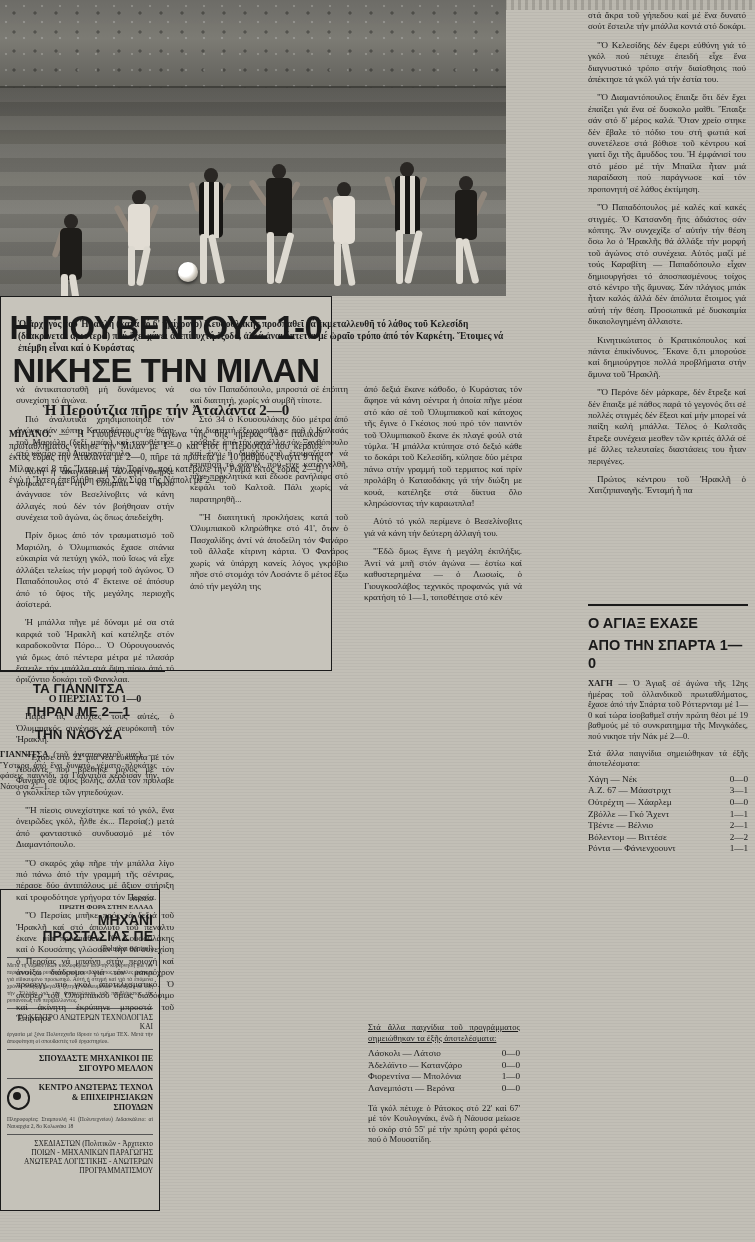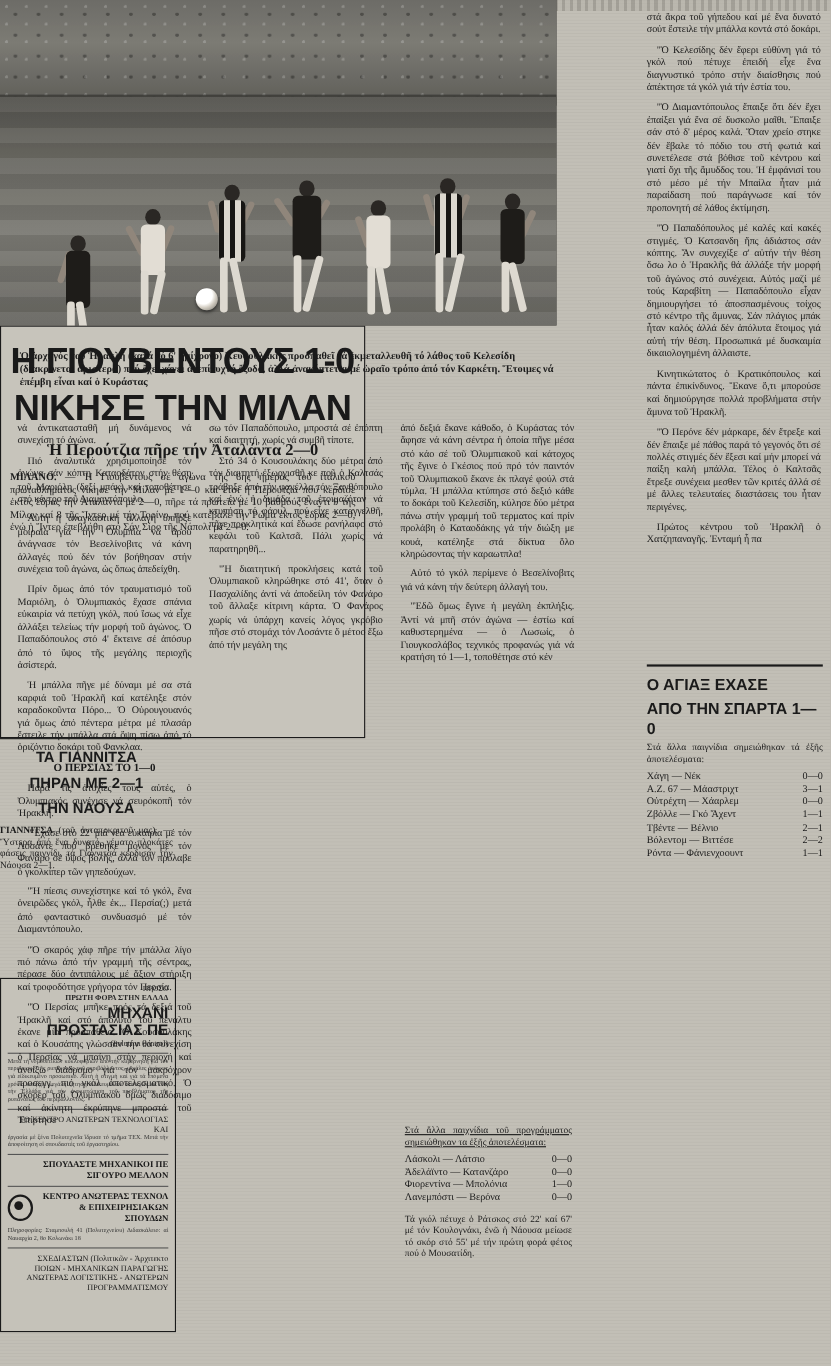--- a/index.html
+++ b/index.html
@@ -232,20 +232,24 @@
     <p class="ind">"Ὁ Διαμαντόπουλος ἔπαιξε ὅτι δέν ἔχει ἐπαίξει γιά ἕνα σέ δυσκολο μαῖθι. Ἔπαιξε σάν στό δ' μέρος καλά. Ὅταν χρείο στηκε δέν ἔβαλε τό πόδιο του στή φωτιά καί συνετέλεσε στά βόθισε τοῦ κέντρου καί γιατί ὄχι τῆς ἄμυδδος του. Ἡ ἐμφάνισί του στό μέσο μέ τήν Μπαίλα ἦταν μιά παραίδαση πού παράγνωσε καί τόν προπονητή σέ λάθος ἐκτίμηση.</p>
     <p class="ind">"Ὁ Παπαδόπουλος μέ καλές καί κακές στιγμές. Ὁ Κατσανδη ἥπς ἀδιάστος σάν κόπτης. Ἄν συνχεχίξε σ' αὐτήν τήν θέση ὅσω λο ὁ Ἡρακλῆς θά ἀλλάξε τήν μορφή τοῦ ἀγώνος στό συνέχεια. Αὐτός μαζί μέ τούς Καραβίτη — Παπαδόπουλο εἶχαν δημιουργήσει τό ἀποσπασμένους τοίχος στό κέντρο τῆς ἄμυνας. Σάν πλάγιος μπάκ ἦταν καλός ἀλλά δέν ἀπόλυτα ἔτοιμος γιά αὐτή τήν θέση. Προσωπικά μέ δυσκαιμία δικαιολογημένη ἀλλαιστε.</p>
     <p class="ind">Κινητικώτατος ὁ Κρατικόπουλος καί πάντα ἐπικίνδυνος. Ἔκανε ὅ,τι μπορούσε καί δημιούργησε πολλά προβλήματα στήν ἄμυνα τοῦ Ἡρακλῆ.</p>
     <p class="ind">"Ὁ Περόνε δέν μάρκαρε, δέν ἔτρεξε καί δέν ἔπαιξε μέ πάθος παρά τό γεγονός ὅτι σέ πολλές στιγμές δέν ἔξεσι καί μήν μπορεί νά παίξη καλή μπάλλα. Τέλος ὁ Καλτσᾶς ἔτρεξε συνέχεια μεσθεν τῶν κριτές ἀλλά σέ μέ ἄλλες τελευταίες διαστάσεις του ἦταν περιγένες.</p>
     <p class="ind">Πρώτος κέντρου τοῦ Ἡρακλῆ ὁ Χατζηπαναγῆς. Ἐνταμή ἦ πα</p>
   </div>
 
   <div id="agias" class="col">
     <h3>Ο ΑΓΙΑΞ ΕΧΑΣΕ</h3>
     <h3>ΑΠΟ ΤΗΝ ΣΠΑΡΤΑ 1—0</h3>
+    <p class="smallcaps just" style="margin:6px 0 6px 0;">
+      <span style="font-weight:bold;">ΧΑΓΗ</span>
+      <span>— Ὁ Ἀγιαξ σέ ἀγώνα τῆς 12ης ἡμέρας τοῦ ὁλλανδικοῦ πρωταθλήματος, ἔχασε ἀπό τήν Σπάρτα τοῦ Ρόττερνταμ μέ 1—0 καί τώρα ἰσοβαθμεῖ στήν πρώτη θέσι μέ 19 βαθμούς μέ τό συνκρατημμα τῆς Μινγκάδες, πού νικησε τήν Νάκ μέ 2—0.</span>
+    </p>
     <p class="smallcaps just" style="margin:0 0 5px 0;">Στά ἄλλα παιγνίδια σημειώθηκαν τά ἐξῆς ἀποτελέσματα:</p>
     <table class="res-table">
       <tbody>
           <tr>
         <td>Χάγη — Νέκ</td>
         <td class="s">0—0</td>
       </tr>
       <tr>
         <td>Α.Ζ. 67 — Μάαστριχτ</td>
         <td class="s">3—1</td>

